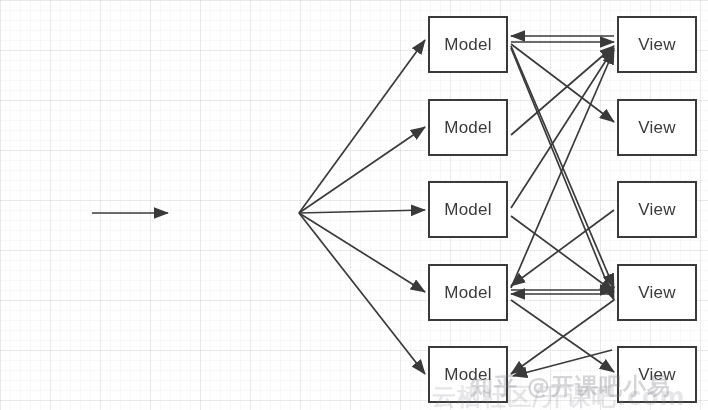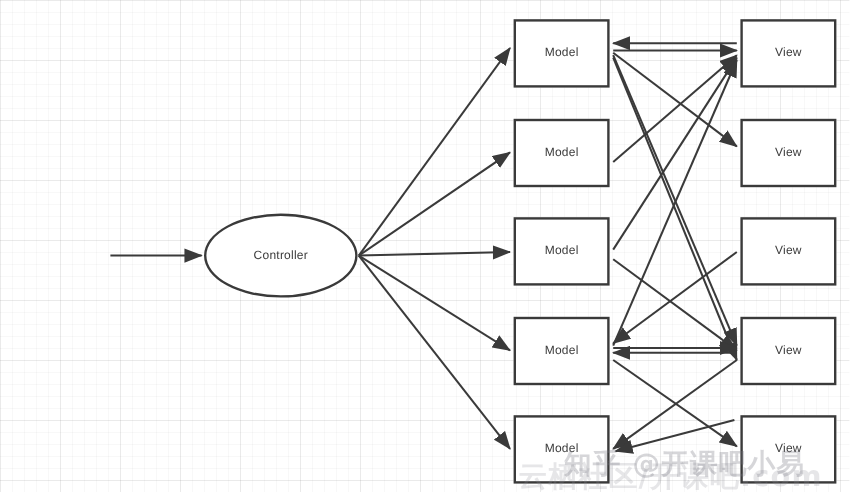--- a/index.html
+++ b/index.html
@@ -32,21 +32,21 @@
   }
   .node {
     position: absolute;
     box-sizing: border-box;
     background: #ffffff;
     border: 2px solid #3a3a3a;
     display: flex;
     align-items: center;
     justify-content: center;
     color: #3b3b3b;
-    font-size: 10px;
+    font-size: 17px;
     font-family: "Liberation Sans", sans-serif;
     letter-spacing: 0.2px;
   }
   .node.rounded {
     border-radius: 5px;
   }
   .node.ellipse {
     border-radius: 50%;
   }
   .watermark {
@@ -101,23 +101,20 @@
         <line x1="614" y1="210" x2="511" y2="286" stroke="#3a3a3a" stroke-width="1.7" marker-end="url(#arrowhead)"></line>
         <line x1="614" y1="294" x2="511" y2="294" stroke="#3a3a3a" stroke-width="1.7" marker-end="url(#arrowhead)"></line>
         <line x1="511" y1="290" x2="614" y2="290" stroke="#3a3a3a" stroke-width="1.7" marker-end="url(#arrowhead)"></line>
         <line x1="511" y1="300" x2="614" y2="372" stroke="#3a3a3a" stroke-width="1.7" marker-end="url(#arrowhead)"></line>
         <line x1="614" y1="300" x2="511" y2="374" stroke="#3a3a3a" stroke-width="1.7" marker-end="url(#arrowhead)"></line>
         <line x1="612" y1="350" x2="513" y2="376" stroke="#3a3a3a" stroke-width="1.7" marker-end="url(#arrowhead)"></line>
       </g>
   </svg>
 
 
-  <div class="node ellipse" style="left: 170px; top: 178px; width: 128px; height: 70px;">
-    <span>Controller</span>
-  </div>
 
   <div class="node" style="left: 428px; top: 16px; width: 80px; height: 57px;">
     <span>Model</span>
   </div>
   <div class="node" style="left: 428px; top: 99px; width: 80px; height: 57px;">
     <span>Model</span>
   </div>
   <div class="node" style="left: 428px; top: 181px; width: 80px; height: 57px;">
     <span>Model</span>
   </div>

